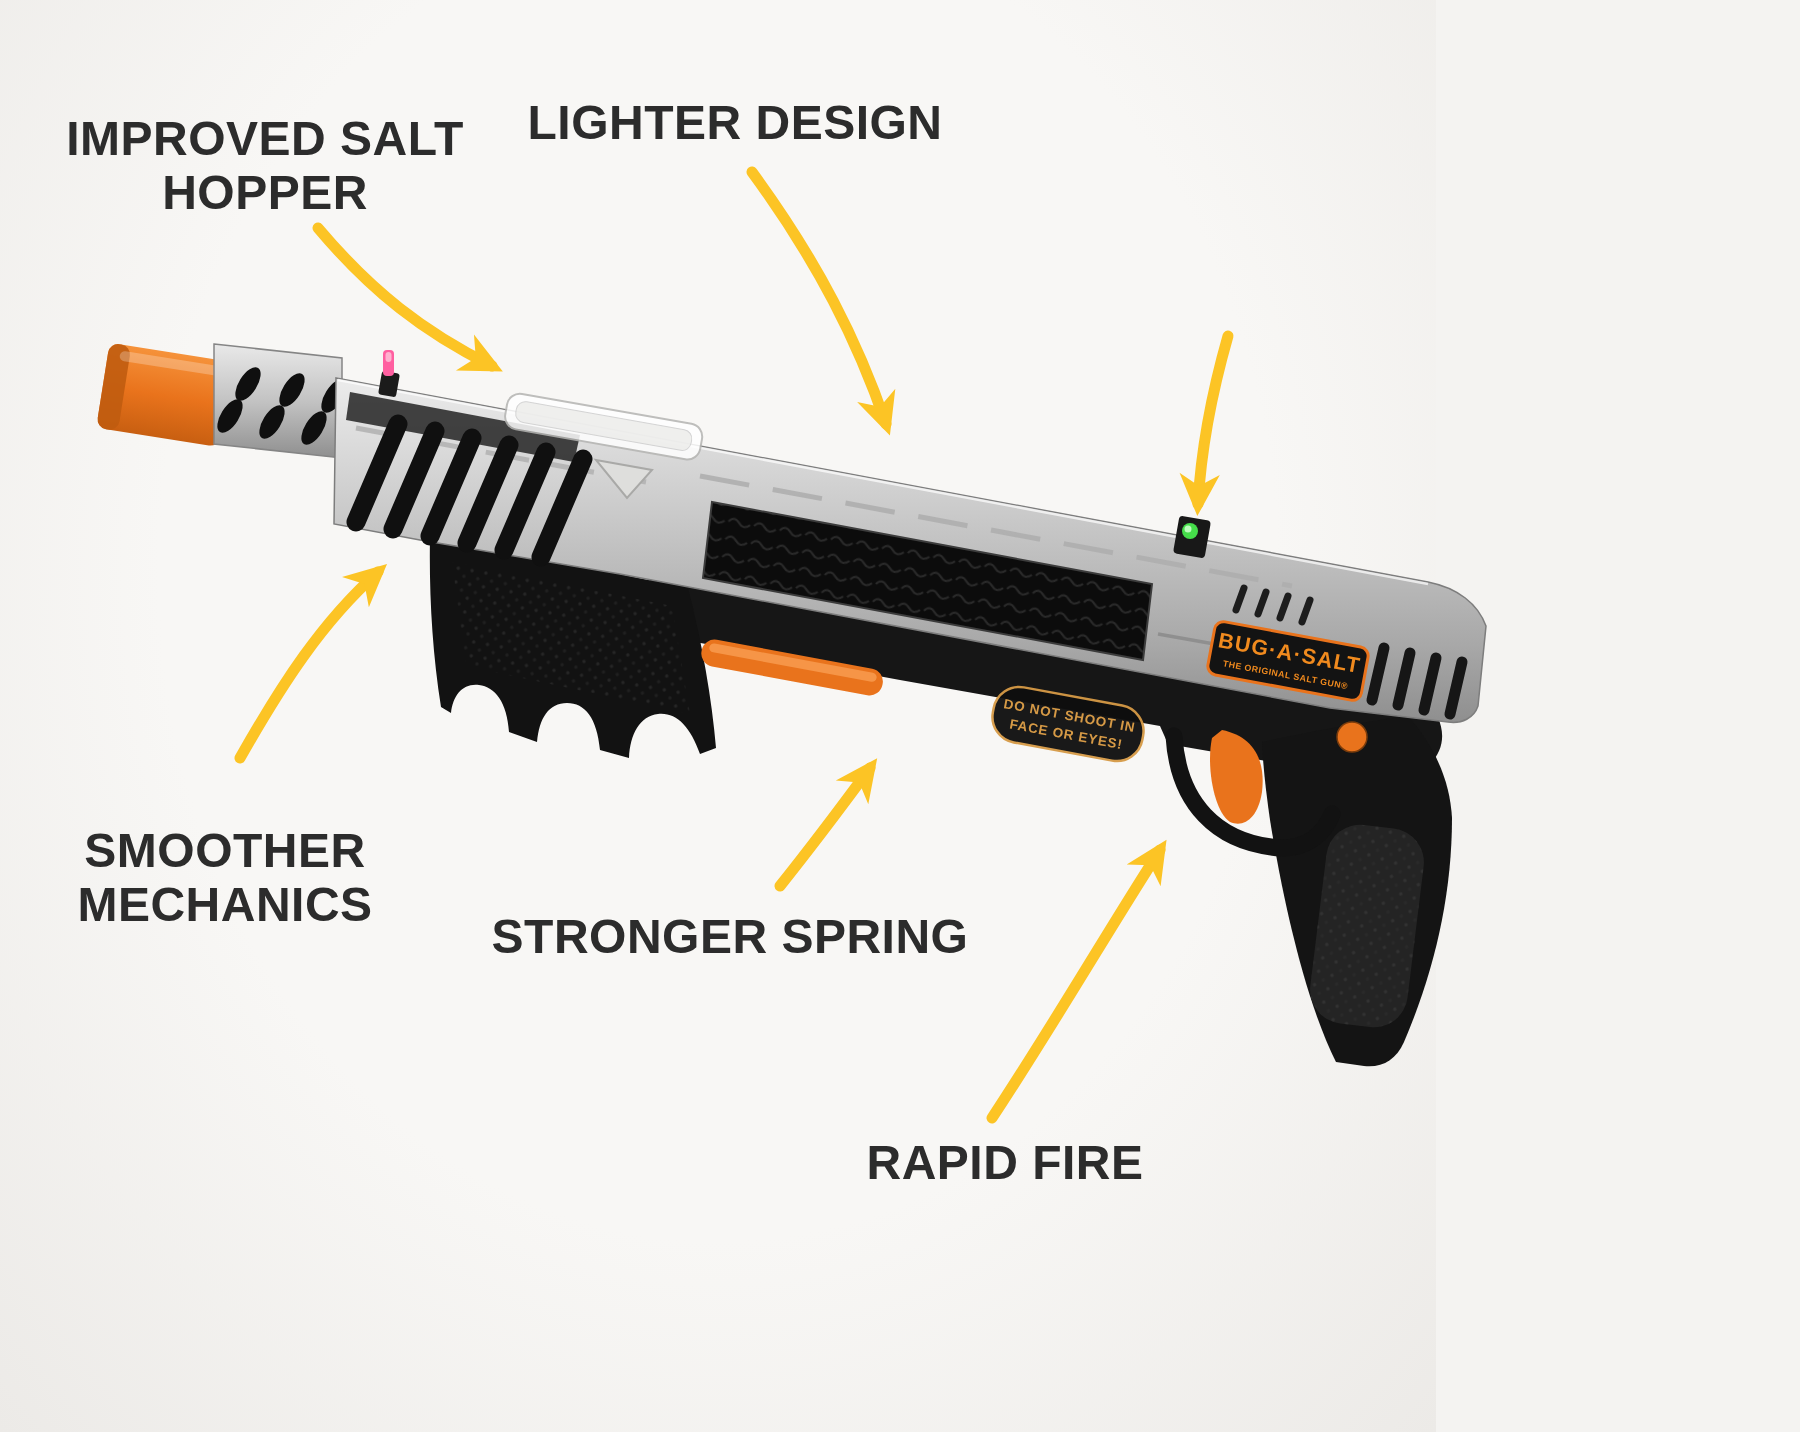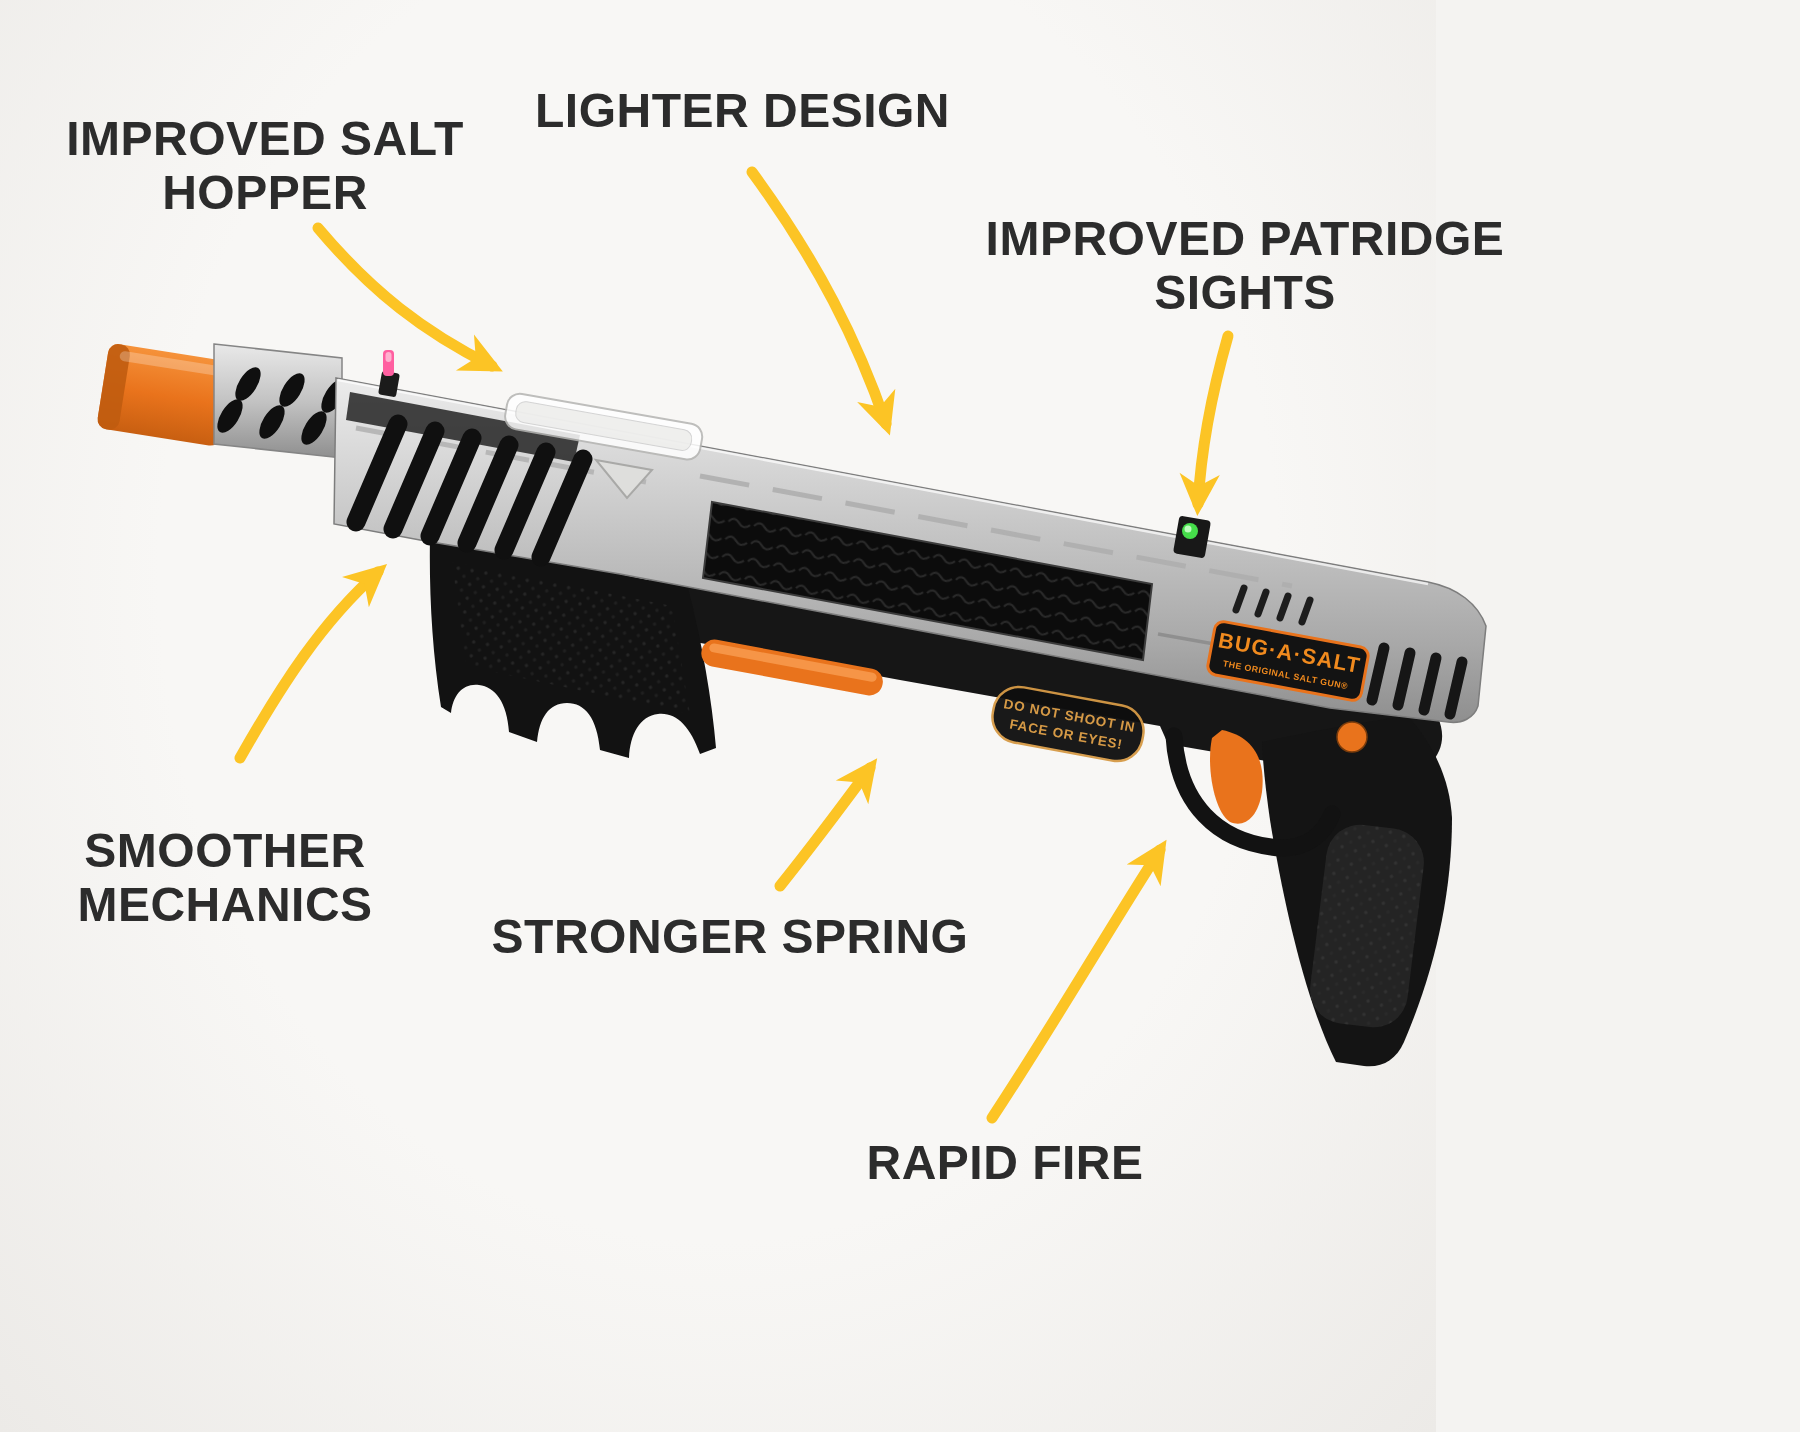--- a/index.html
+++ b/index.html
@@ -17,21 +17,21 @@
     position:absolute;
     font-weight:700;
     font-size:48px;
     line-height:1.13;
     letter-spacing:.5px;
     color:var(--label-ink, #2c2c2c);
     text-align:center;
     white-space:pre-line;
   }
   #co-hopper    { left:55px;  top:112px;  width:420px; }
-  #co-lighter   { left:520px; top:84px;   width:430px;text-align:right; }
+  #co-lighter   { left:520px; top:96px;   width:430px; }
   #co-sights    { left:970px; top:212px;  width:550px; }
   #co-mechanics { left:65px;  top:776px;  width:320px;margin-top:48px; }
   #co-spring    { left:485px; top:910px;  width:490px; }
   #co-rapid     { left:850px; top:1136px; width:310px; }
 
   svg.scene { position:absolute; inset:0; width:1800px; height:1432px; }
   svg text { font-family:"Liberation Sans", sans-serif; }
 
   .arrow { fill:none; stroke:var(--arrow-yellow, #fcc425); stroke-width:11px; stroke-linecap:round; }
   .ah { fill:var(--arrow-yellow, #fcc425); }
@@ -45,22 +45,20 @@
   .warning-frame { fill:#0e0e0e; stroke:var(--warning-text-tan, #d69a46); stroke-width:2.5; opacity:.95; }
 </style>
 </head>
 <body style="background: rgb(244, 243, 241);">
 
 <div class="stage">
 
   <div class="callout" id="co-hopper">IMPROVED SALT
 HOPPER</div>
   <div class="callout" id="co-lighter">LIGHTER DESIGN</div>
-  <div class="callout" id="co-sights">IMPROVED PATRIDGE
-SIGHTS</div>
   <div class="callout" id="co-mechanics">SMOOTHER
 MECHANICS</div>
   <div class="callout" id="co-spring">STRONGER SPRING</div>
   <div class="callout" id="co-rapid">RAPID FIRE</div>
 
   <svg class="scene" viewBox="0 0 1800 1432">
     <defs>
       <linearGradient id="gSilver" x1="0" y1="360" x2="0" y2="740" gradientUnits="userSpaceOnUse">
         <stop offset="0" stop-color="#f0f0f0"></stop>
         <stop offset="0.35" stop-color="#cfcfcf"></stop>

